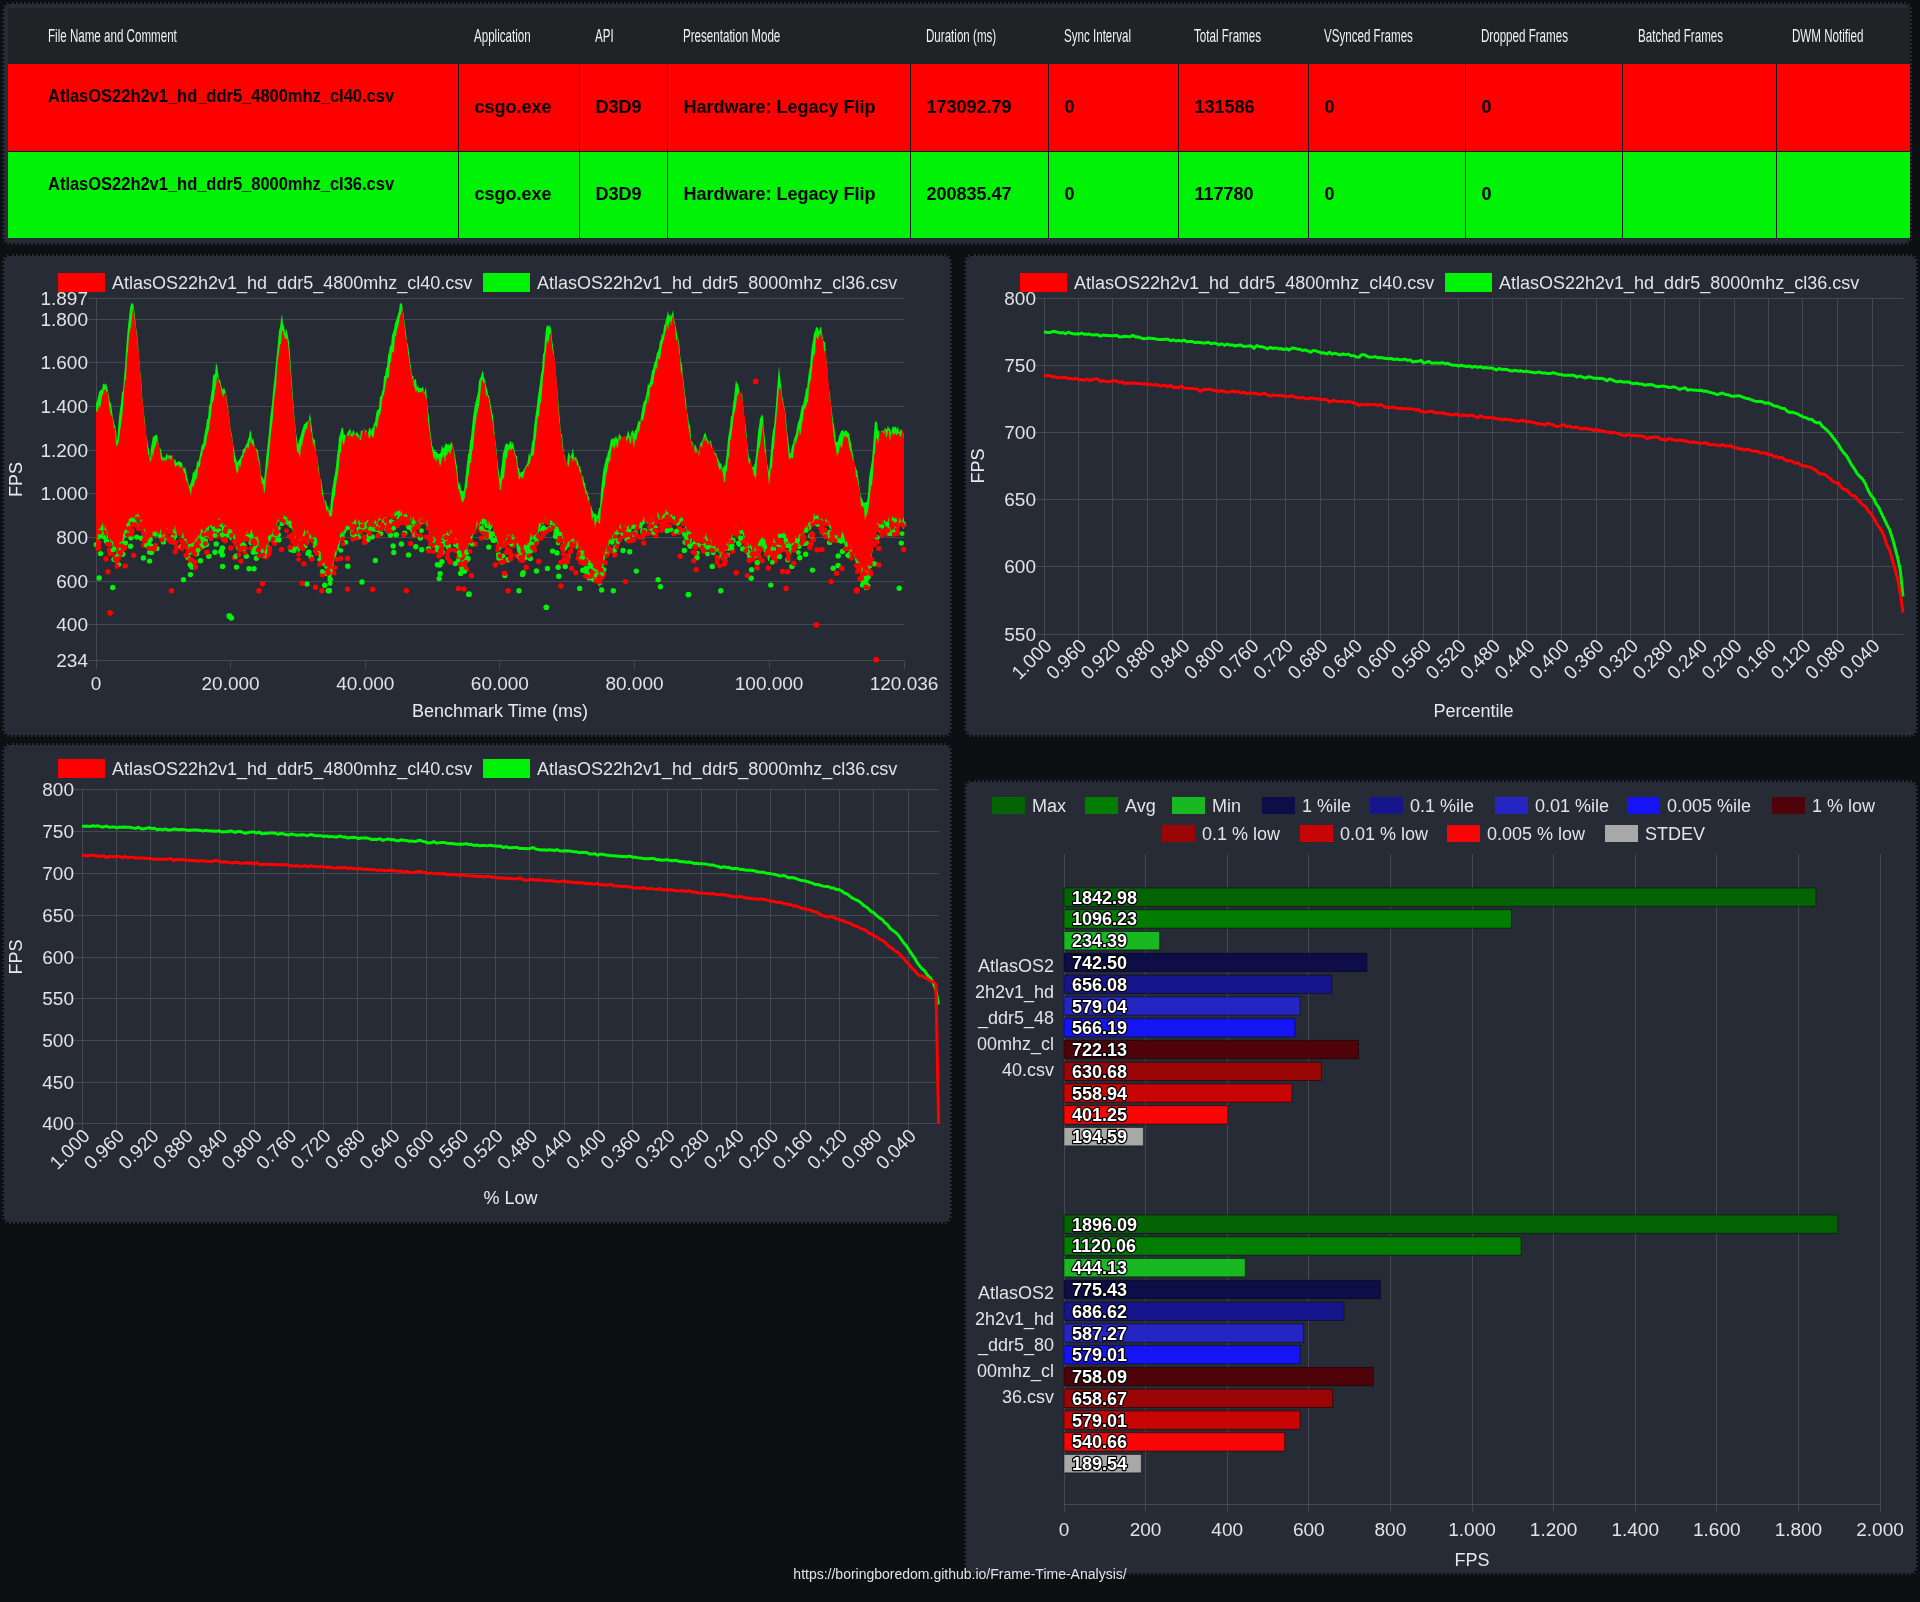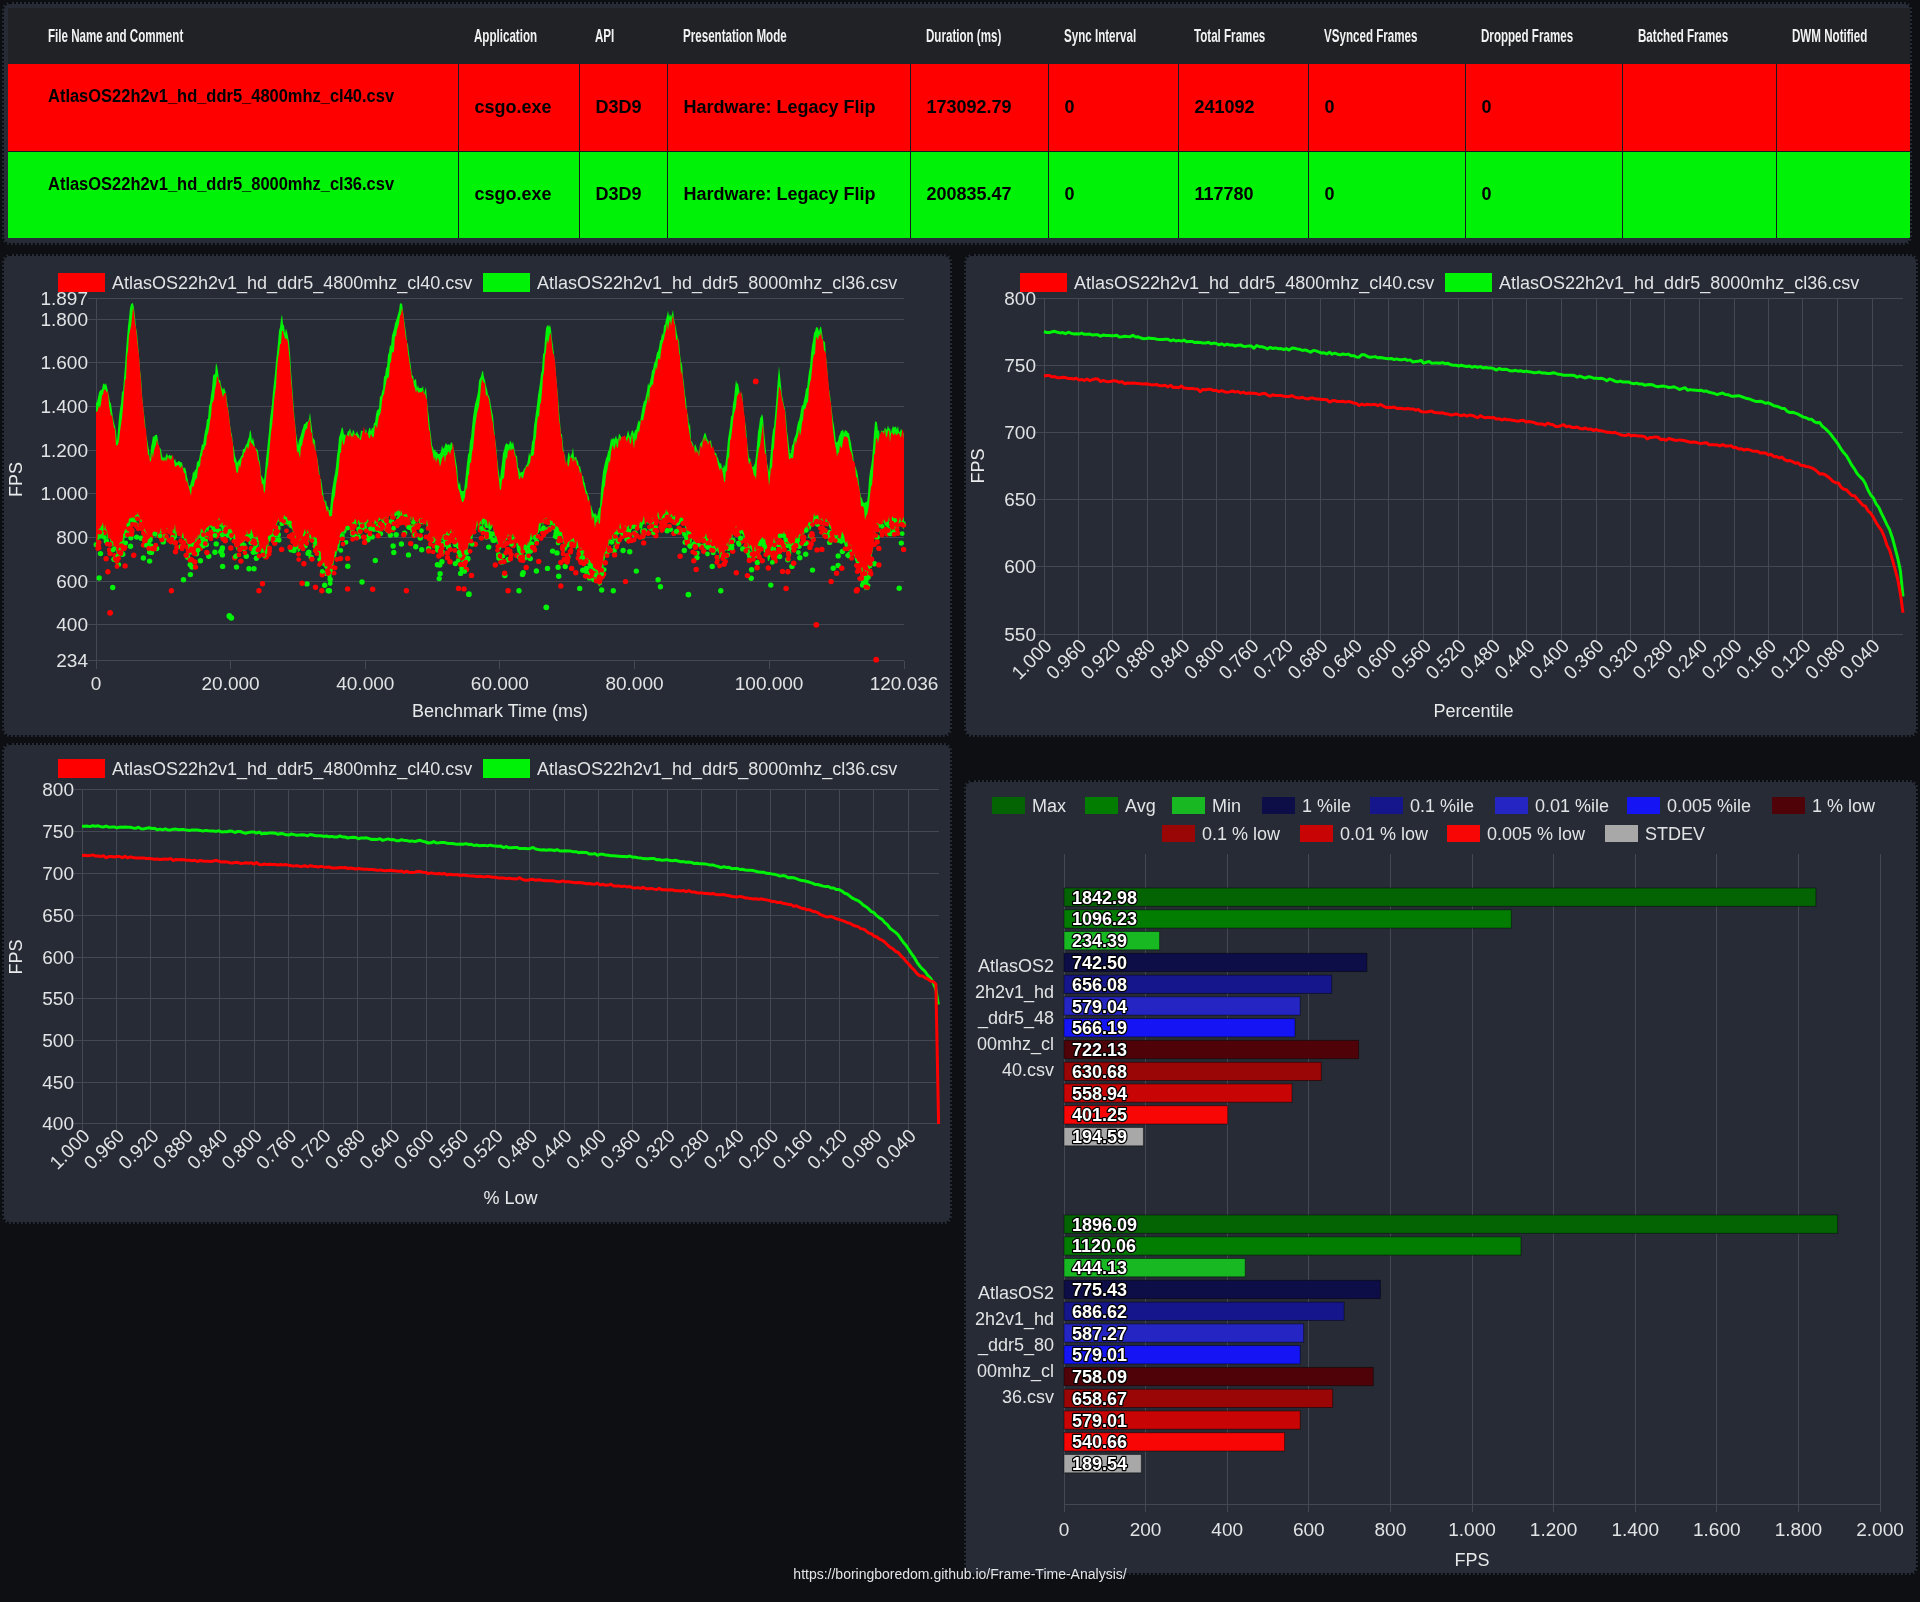--- a/index.html
+++ b/index.html
@@ -1,20 +1,20 @@
 <!DOCTYPE html>
 <html><head><meta charset="utf-8"><title>Frame Time Analysis</title>
 <style>
 html,body{margin:0;padding:0;background:#0e0f12;width:1920px;height:1602px;overflow:hidden;font-family:"Liberation Sans", sans-serif;position:relative}
 .panel{position:absolute;background:#262b35;border:2px dotted #0a0b0f;border-radius:8px;box-sizing:border-box;overflow:hidden}
 table{border-collapse:collapse;table-layout:fixed;width:1904px;margin:4px 0 0 4px}
 th,td{box-sizing:border-box;padding:0 0 0 16px;border-left:1px solid rgba(0,0,0,0.4);overflow:hidden;white-space:nowrap}
 th:first-child,td:first-child{border-left:none;padding-left:40px}
 tr.hd{height:56px;background:#212226}
-tr.hd th{color:#f2f2f2;font-size:19px;font-weight:bold;text-align:left;border-left:none}
+tr.hd th{color:#f2f2f2;font-size:19px;font-weight:normal;text-align:left;border-left:none}
 tr.hd th span{display:inline-block;transform:scaleX(0.61);transform-origin:0 50%}
 tr.r1{background:#ff0000}
 tr.r2{background:#00f307}
 tr.r2 td{border-top:1px solid rgba(0,0,0,0.35)}
 td{color:#000;font-size:18px;font-weight:bold;height:87px}
 td:first-child span{display:inline-block;transform:scaleX(0.915);transform-origin:0 50%}
 .panel>svg{display:block;margin:-2px 0 0 -2px}
 #footer{position:absolute;left:0;top:1566px;width:1920px;text-align:center;color:#e3e4e6;font-size:14px}
 </style></head>
 <body>
@@ -47,21 +47,21 @@
           <th><span>Batched Frames</span></th>
           <th><span>DWM Notified</span></th>
         </tr>
         <tr class="r1">
           <td><span>AtlasOS22h2v1_hd_ddr5_4800mhz_cl40.csv</span><br><span>&nbsp;</span></td>
           <td><span>csgo.exe</span></td>
           <td><span>D3D9</span></td>
           <td><span>Hardware: Legacy Flip</span></td>
           <td><span>173092.79</span></td>
           <td><span>0</span></td>
-          <td><span>241092</span></td>
+          <td><span>131586</span></td>
           <td><span>0</span></td>
           <td><span>0</span></td>
           <td><span></span></td>
           <td><span></span></td>
         </tr>
         <tr class="r2">
           <td><span>AtlasOS22h2v1_hd_ddr5_8000mhz_cl36.csv</span><br><span>&nbsp;</span></td>
           <td><span>csgo.exe</span></td>
           <td><span>D3D9</span></td>
           <td><span>Hardware: Legacy Flip</span></td>

